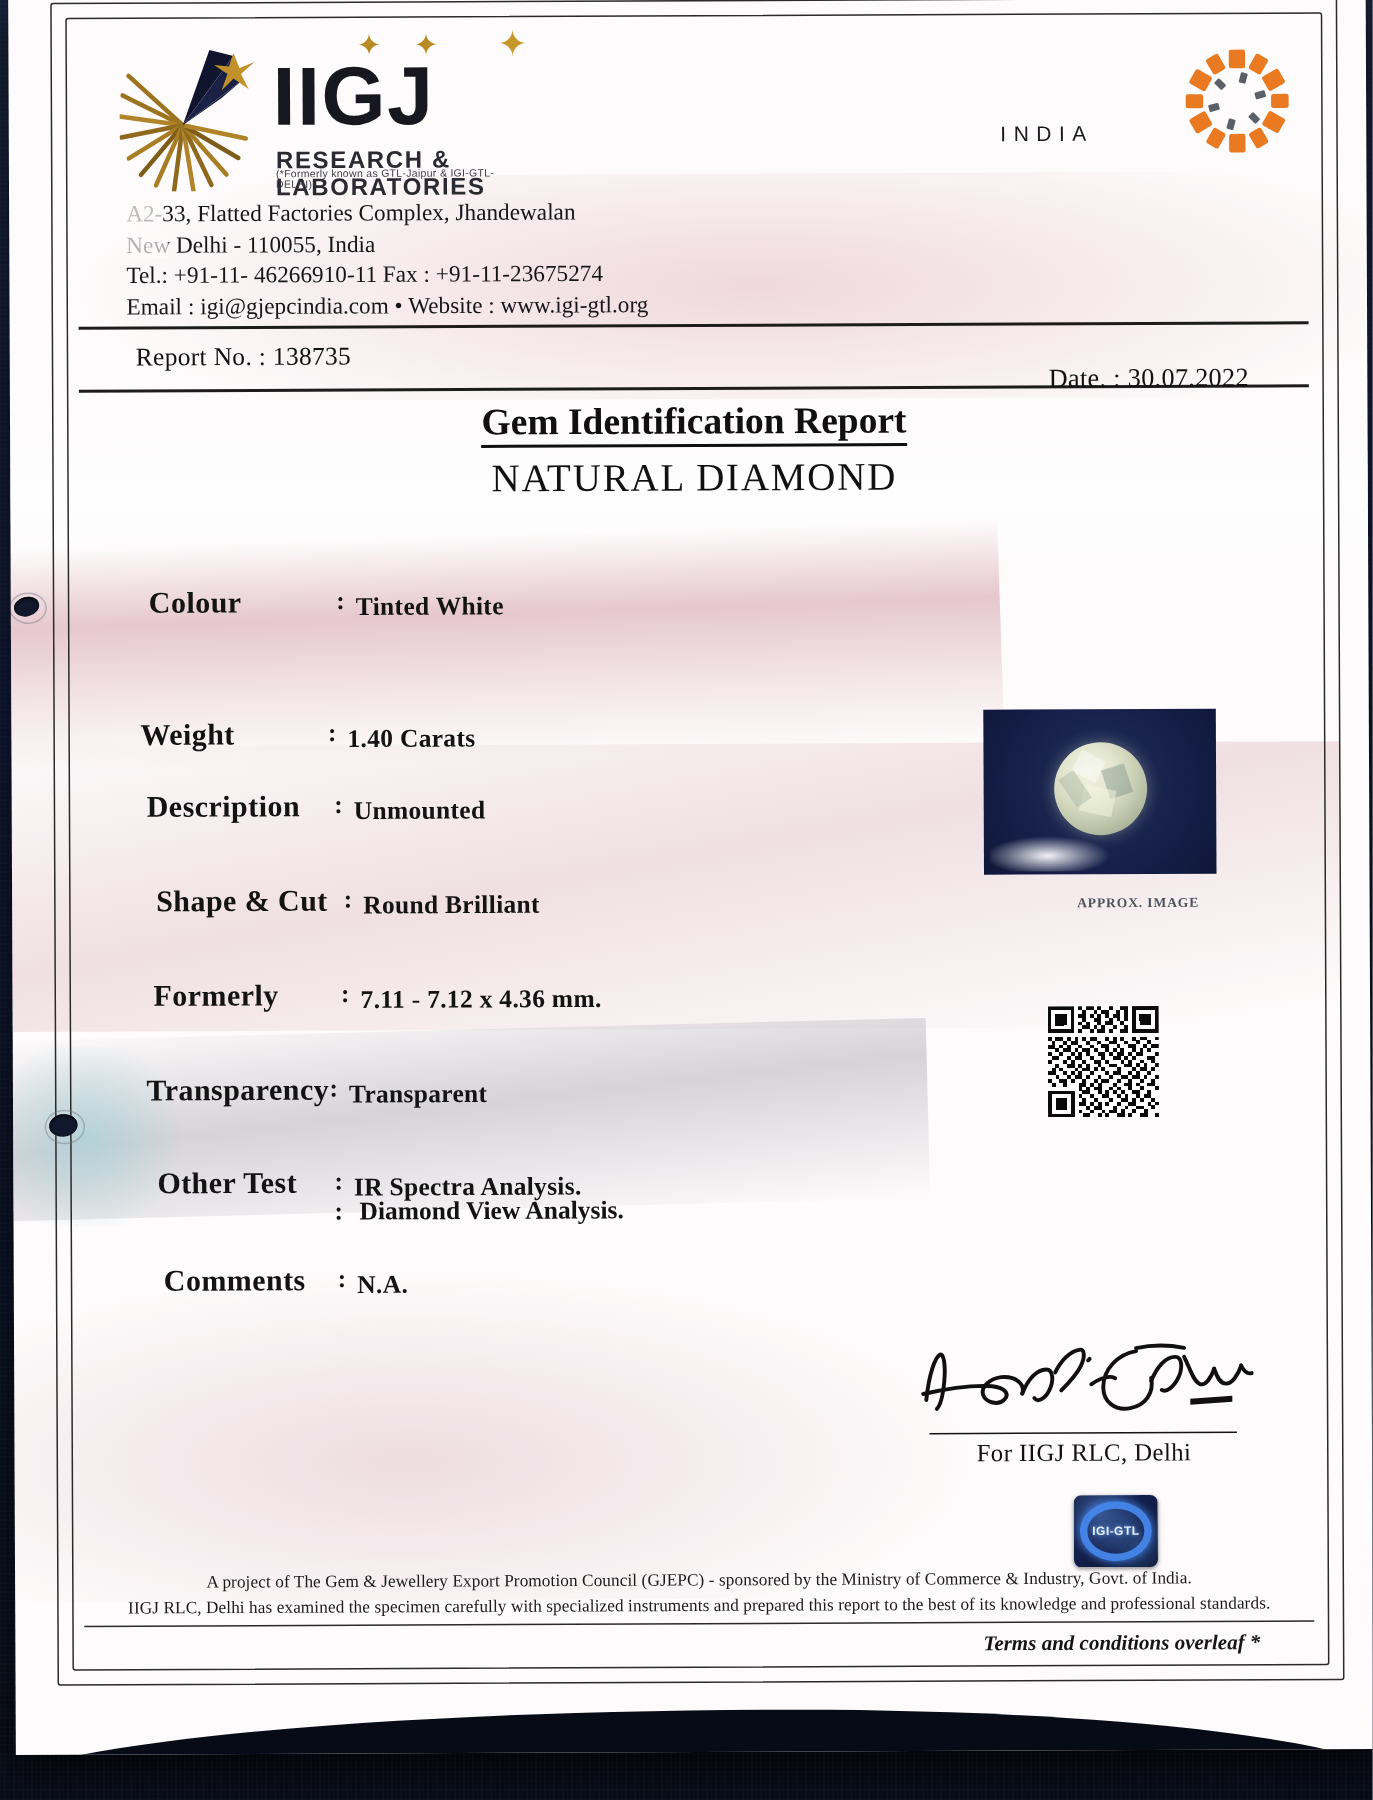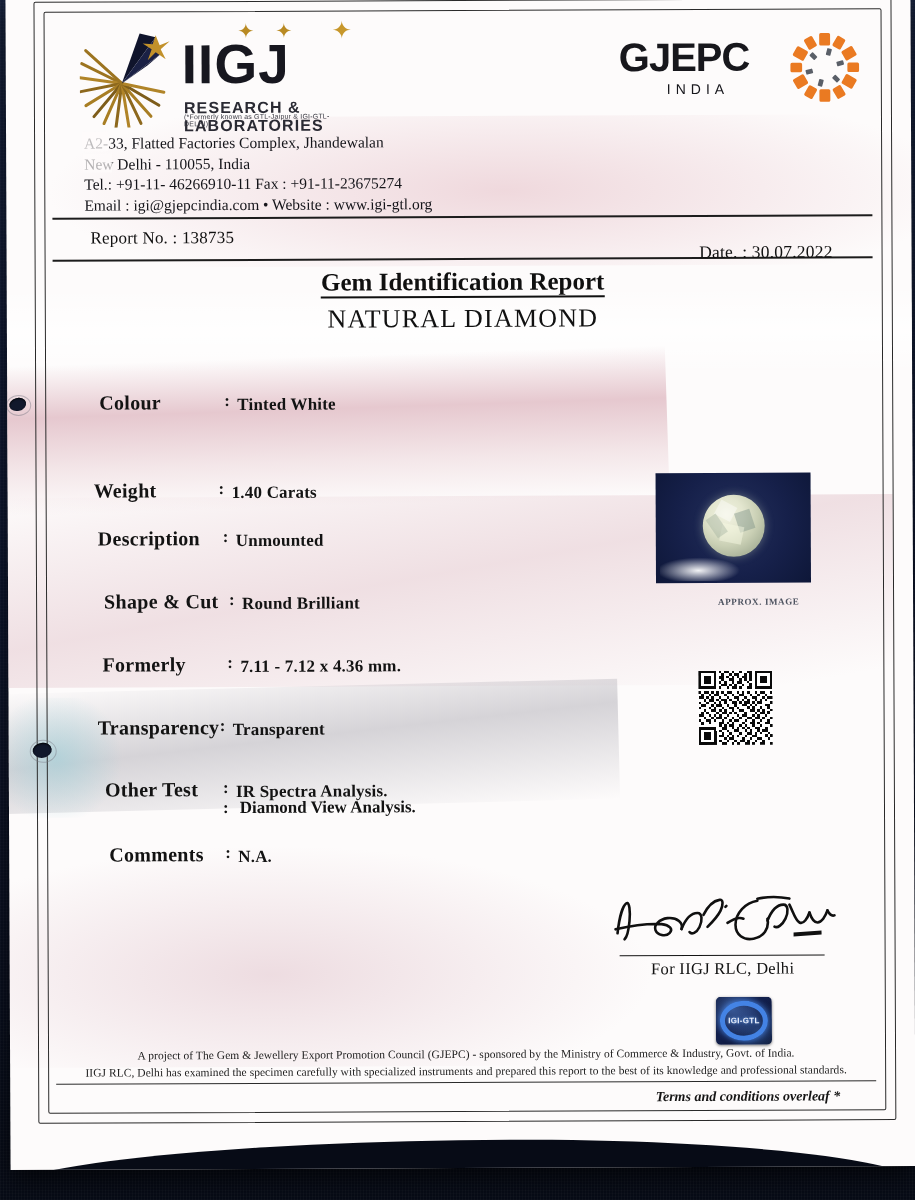--- a/index.html
+++ b/index.html
@@ -338,21 +338,20 @@
         <div class="star" id="star-1">✦</div>
         <div class="star" id="star-2">✦</div>
         <div class="star" id="star-3">✦</div>
 
         <div id="iigj-wordmark">IIGJ</div>
         <div id="iigj-sub">RESEARCH &amp; LABORATORIES</div>
         <div id="iigj-formerly">(*Formerly known as GTL-Jaipur &amp; IGI-GTL-DELHI)</div>
       </div>
 
       <div id="gjepc-logo">
-        <div id="gjepc-word">GJEPC</div>
         <div id="gjepc-india">INDIA</div>
         <svg id="gjepc-wheel" viewBox="0 0 100 100">
           <g transform="translate(50,50)">
             <g fill="#ea7a22">
               <g transform="rotate(0)">
                   <rect x="-7" y="-44" width="14" height="16" rx="2"></rect>
                 </g>
               <g transform="rotate(30)">
                   <rect x="-6" y="-44" width="12" height="15" rx="2"></rect>
                 </g>

